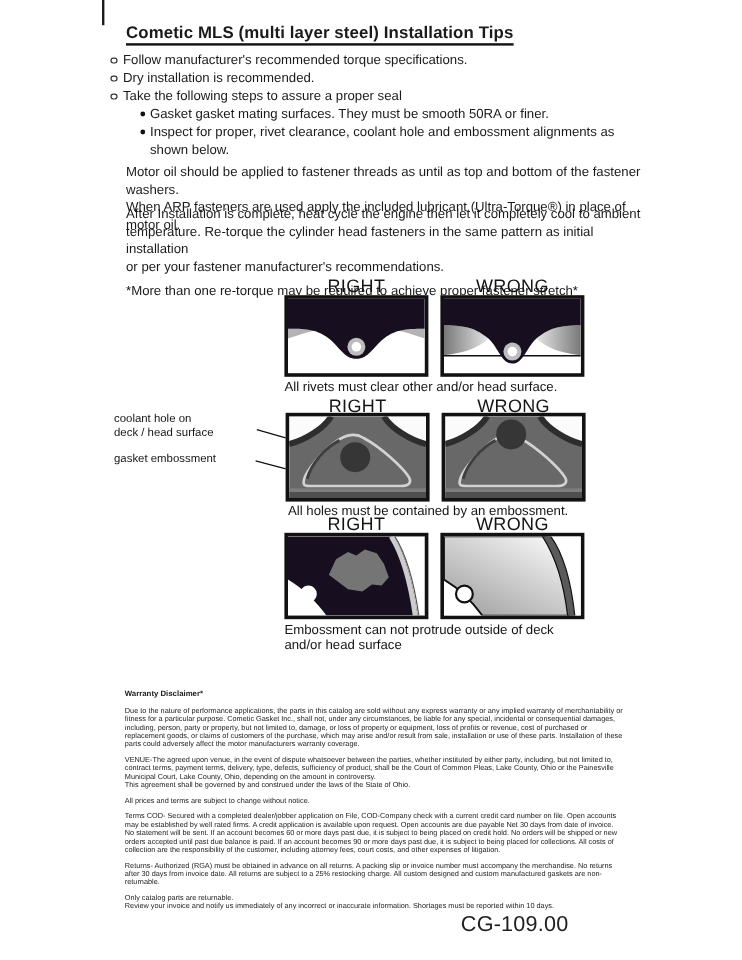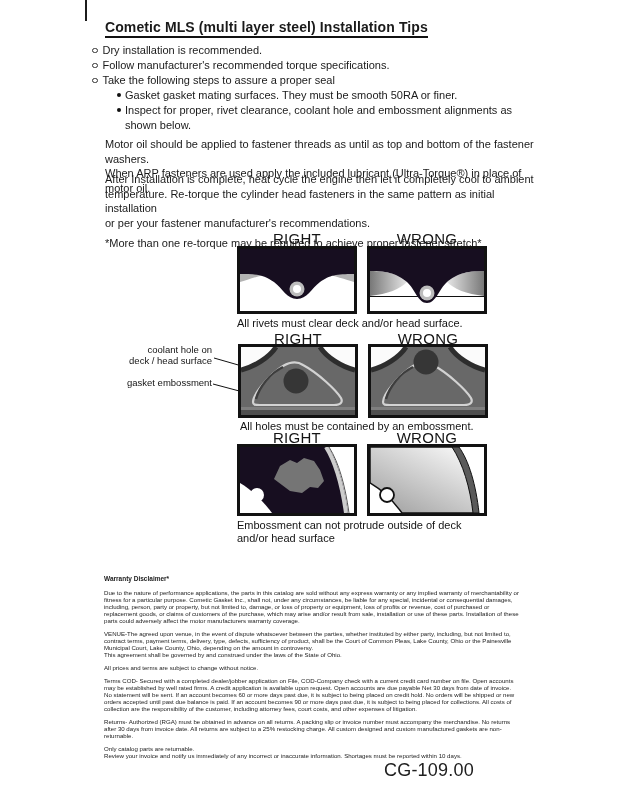--- a/index.html
+++ b/index.html
@@ -32,21 +32,21 @@
   .row2 { top:344px; height:74px; }
   .row3 { top:444px; height:72px; }
   .colR { left:237px; } .colW { left:367px; }
   .colR2 { left:238px; } .colW2 { left:368px; }
 
   .caption { position:absolute; font-size:11px; line-height:13px; white-space:pre-line; color:#141414; }
   .cap1 { left:237px; top:317px; }
   .cap2 { left:240px; top:420px; }
   .cap3 { left:237px; top:519px; }
 
-  .callout { position:absolute; width:117px; left:95px; text-align:right; font-size:9.5px; line-height:11px; white-space:pre-line; color:#141414; }
+  .callout { position:absolute; width:117px; left:95px; text-align:left; font-size:9.5px; line-height:11px; white-space:pre-line; color:#141414; }
   .co1 { top:344px; } .co2 { top:377px; }
   .callout-lines { position:absolute; left:95px; top:344px; }
 
   .disclaimer { position:absolute; left:104px; top:575px; width:415px; }
   .disclaimer h4 { margin:0 0 7px 0; font-size:6.5px; font-weight:bold; }
   .disclaimer p { margin:0 0 6px 0; font-size:6.1px; line-height:7px; white-space:pre-line; color:#222; }
 
   .pagenum { position:absolute; left:384px; top:760px; font-size:18px; color:#202020; letter-spacing:0.2px; }
 </style>
 </head>
@@ -54,25 +54,25 @@
 
 <div class="page">
 
   <div class="corner-tick"></div>
 
   <div class="title">Cometic MLS (multi layer steel) Installation Tips</div>
 
   <div class="bullets">
     <div class="b-row">
       <span class="o-dot"></span>
-      <span>Dry installation is recommended.</span>
+      <span>Follow manufacturer's recommended torque specifications.</span>
     </div>
     <div class="b-row">
       <span class="o-dot"></span>
-      <span>Follow manufacturer's recommended torque specifications.</span>
+      <span>Dry installation is recommended.</span>
     </div>
     <div class="b-row">
       <span class="o-dot"></span>
       <span>Take the following steps to assure a proper seal</span>
     </div>
     <div class="b-row sub">
       <span class="f-dot"></span>
       <span>Gasket gasket mating surfaces. They must be smooth 50RA or finer.</span>
     </div>
     <div class="b-row sub">
@@ -114,21 +114,21 @@
       </defs>
       <path d="M0,22 C19,22 27,25 37,33 C30,40 18,45 0,47 Z" fill="url(#g1l)"></path>
       <path d="M114,22 C95,22 87,25 77,33 C84,40 96,45 114,47 Z" fill="url(#g1r)"></path>
       <rect x="0" y="47" width="114" height="15" fill="#ffffff"></rect>
       <line x1="0" y1="47.5" x2="114" y2="47.5" stroke="#111" stroke-width="1.2"></line>
       <path d="M0,0 H114 V22 C95,22 87,25 77,33 C69,40 66,54 57,54 C48,54 45,40 37,33 C27,25 19,22 0,22 Z" fill="#170e20"></path>
       <circle cx="57" cy="44" r="7.5" fill="#bdbdbd"></circle>
       <circle cx="57" cy="44" r="4" fill="#ffffff"></circle>
     </svg>
   </div>
-  <div class="caption cap1">All rivets must clear deck and/or head surface.</div>
+  <div class="caption cap1">All rivets must clear other and/or head surface.</div>
 
   <div class="hdr" style="left:238px; top:330px;">RIGHT</div>
   <div class="hdr" style="left:368px; top:330px;">WRONG</div>
 
   <div class="callout co1">coolant hole on
 deck / head surface</div>
   <div class="callout co2">gasket embossment</div>
   <svg class="callout-lines" width="210" height="62" viewBox="0 0 210 62">
     <line x1="119" y1="14" x2="199" y2="37" stroke="#111" stroke-width="1"></line>
     <line x1="118" y1="40" x2="163" y2="52" stroke="#111" stroke-width="1"></line>

